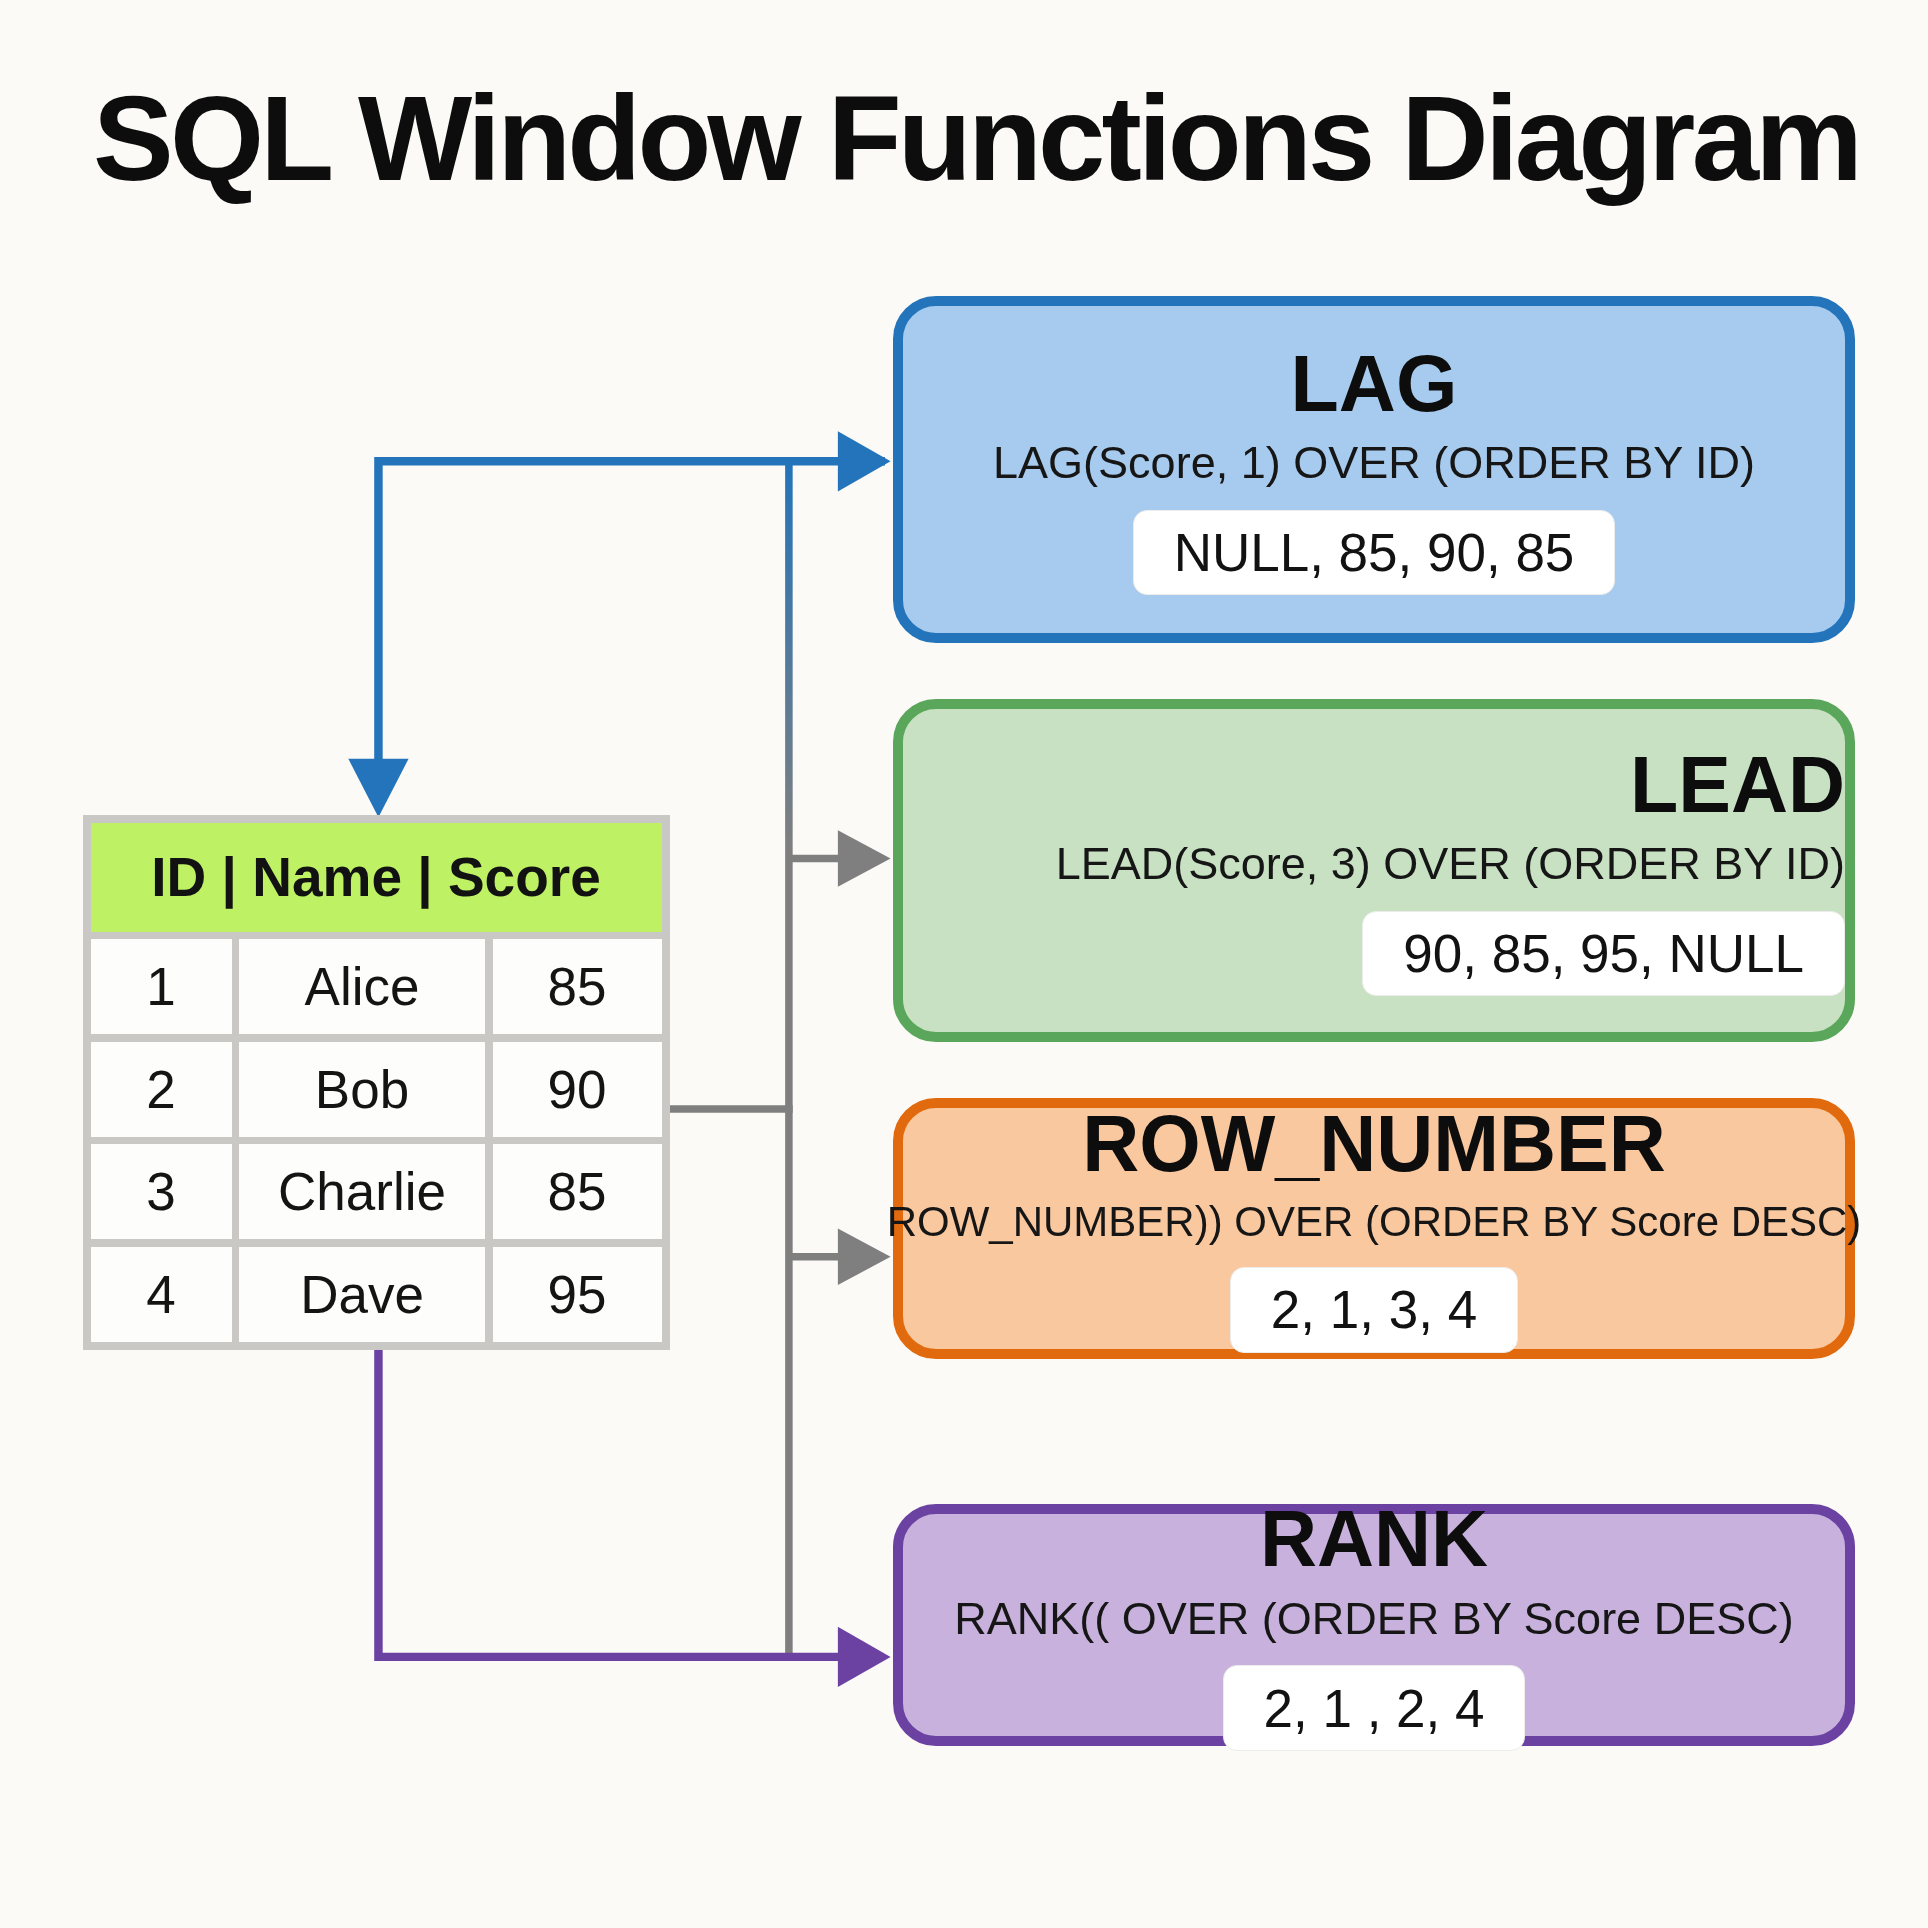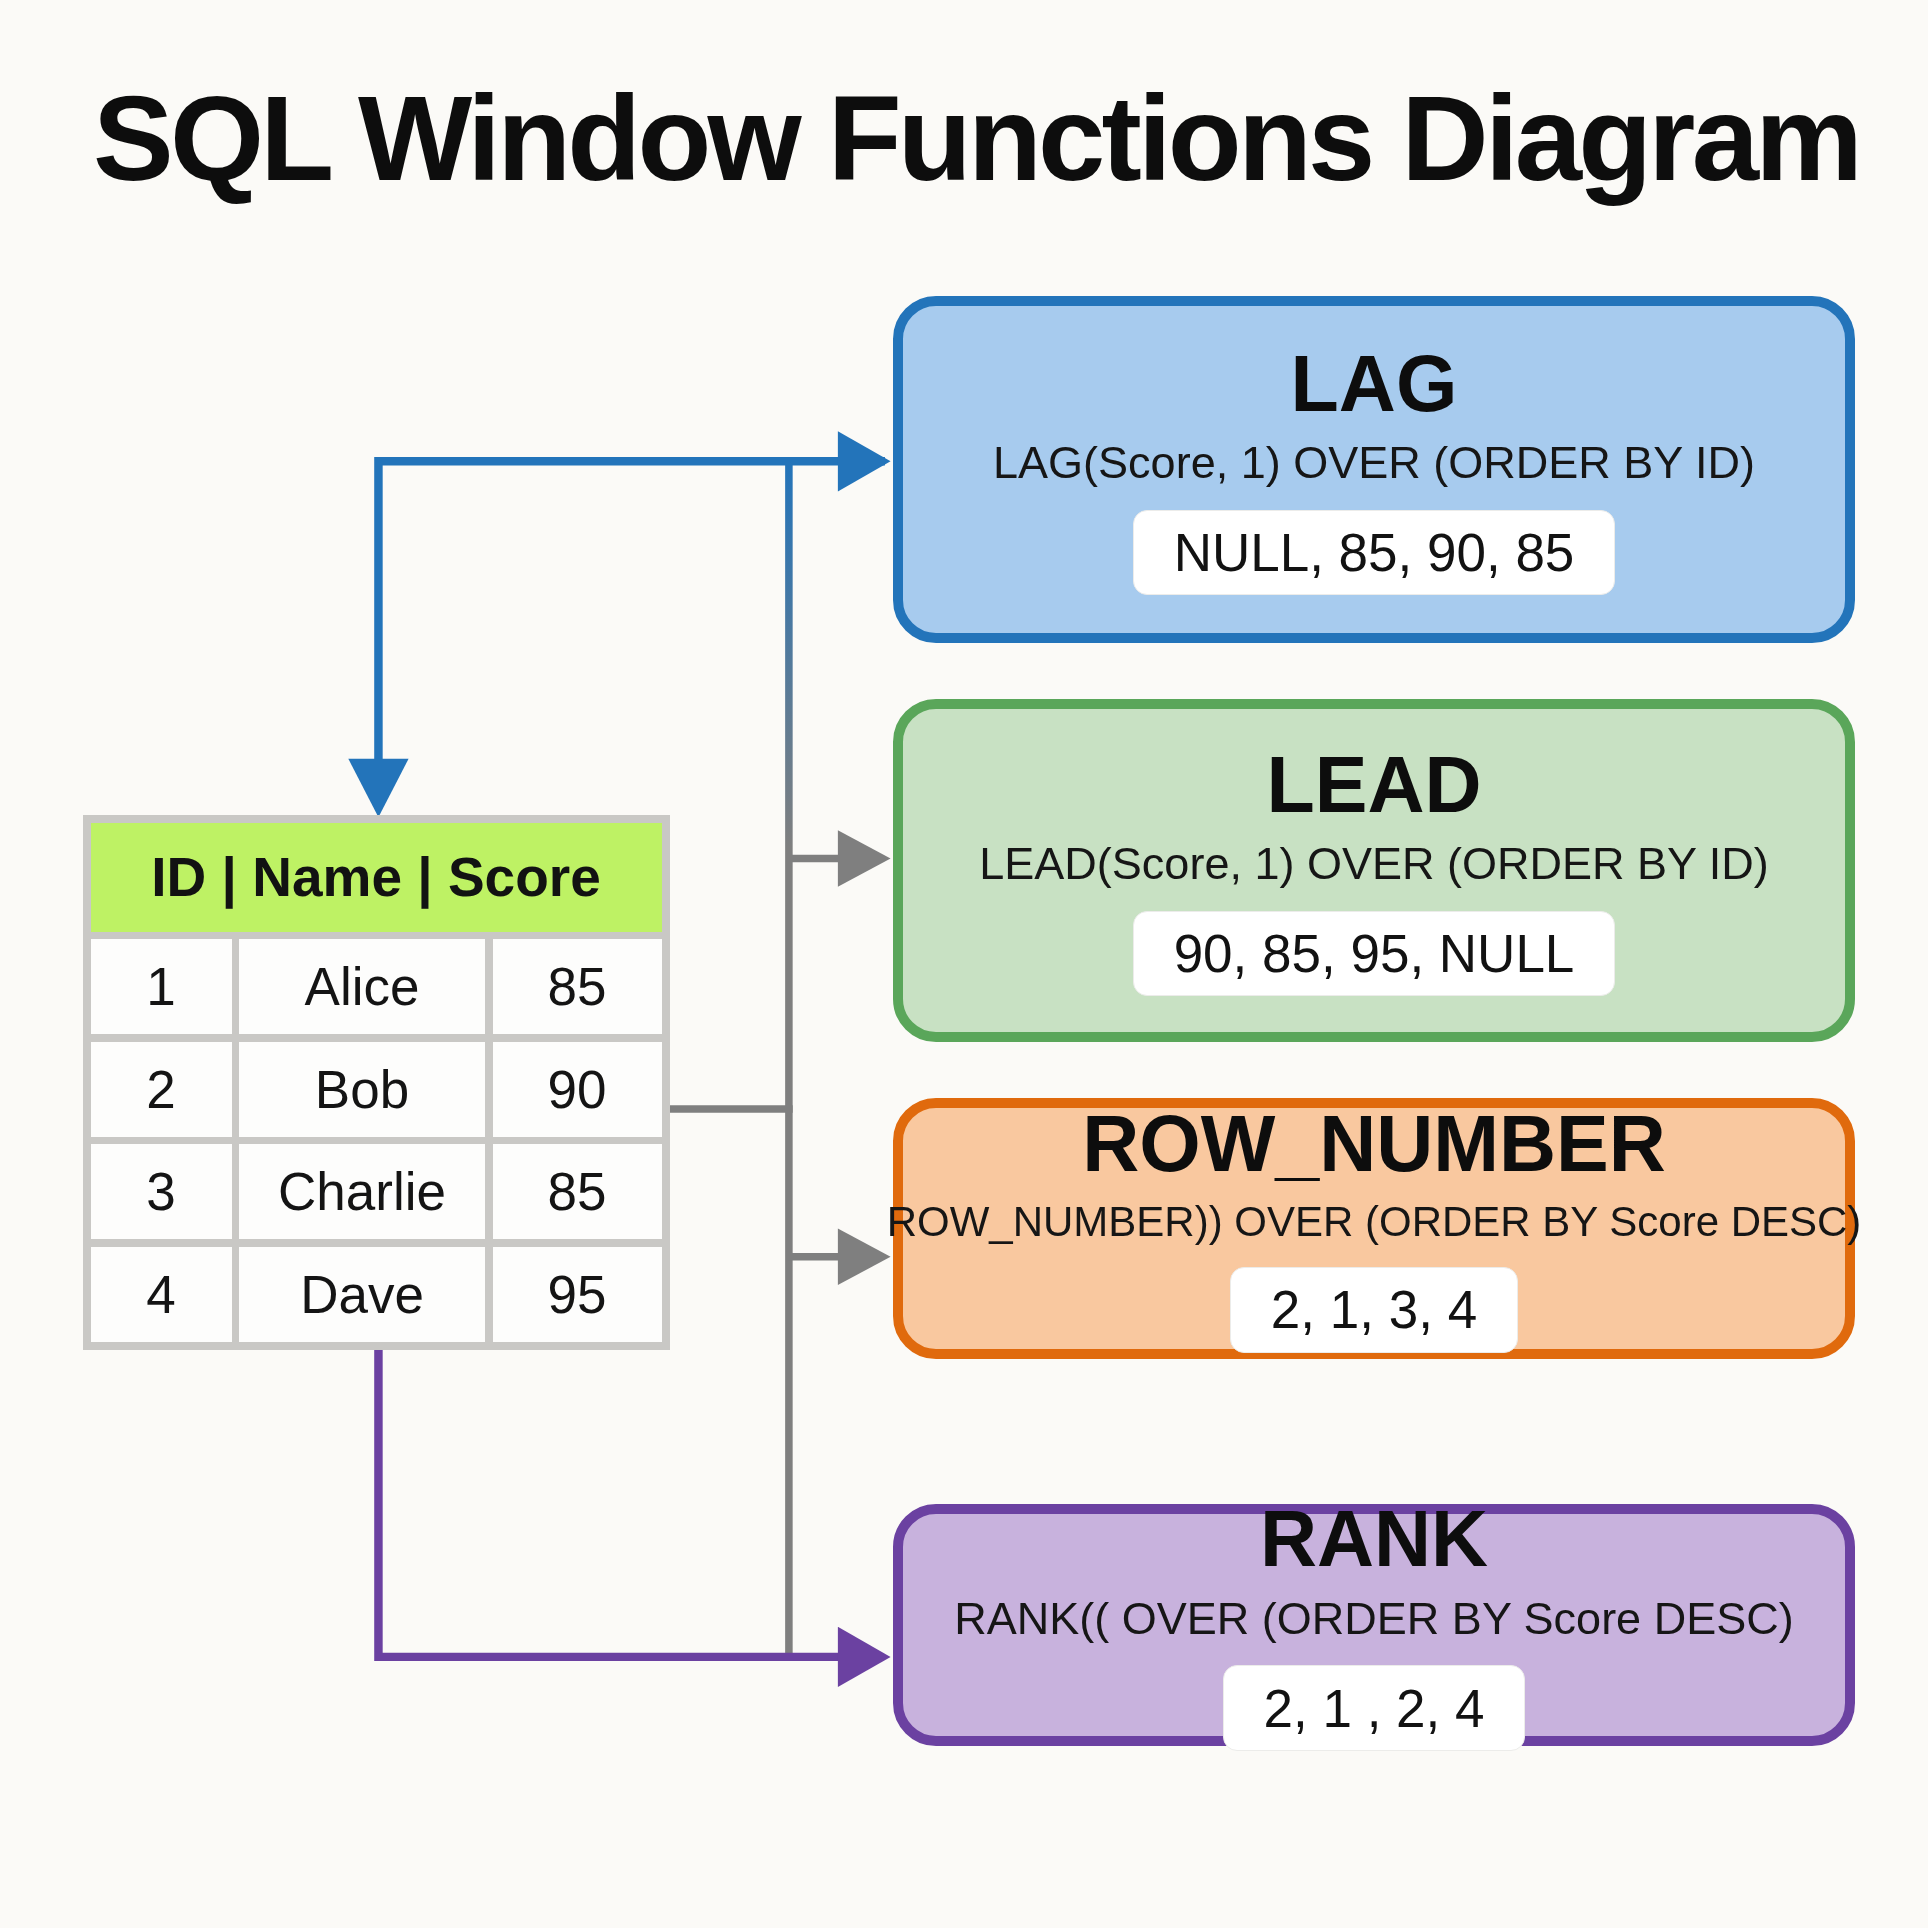--- a/index.html
+++ b/index.html
@@ -46,21 +46,21 @@
   
   .fbox {
     position: absolute; left: 893px; width: 962px;
     border: 10.4px solid #888; border-radius: 43px;
     box-sizing: border-box;
     display: flex; flex-direction: column;
     align-items: center; justify-content: center;
     gap: 13px;
   }
   .fbox.lag    { top: 296px;  height: 347px; }
-  .fbox.lead   { top: 699px;  height: 343px; }
+  .fbox.lead   { top: 699px;  height: 343px; align-items: flex-end; }
   .fbox.rownum { top: 1098px; height: 261px; }
   .fbox.rank   { top: 1504px; height: 242px; }
 
   .ftitle { font-size: 79px; font-weight: 700; color: #0d0d0d; line-height: 1.02; }
   .fexpr  { font-size: 45px; color: #161616; line-height: 1.15; white-space: nowrap; }
   .fbox.rownum .fexpr { font-size: 42px; }
   .fresult {
     background: #ffffff; border: 1.9px solid #ececea;
     border-radius: 14px; padding: 11.3px 40px; margin-top: 8px;
     font-size: 53px; color: #121212; white-space: pre;
@@ -120,21 +120,21 @@
   </div>
 
   <div class="fbox lag" style="background-color: rgb(167, 203, 238); border-color: rgb(35, 116, 186);">
     <div class="ftitle">LAG</div>
     <div class="fexpr">LAG(Score, 1) OVER (ORDER BY ID)</div>
     <div class="fresult">NULL, 85, 90, 85</div>
   </div>
 
   <div class="fbox lead" style="background-color: rgb(200, 225, 195); border-color: rgb(90, 166, 90);">
     <div class="ftitle">LEAD</div>
-    <div class="fexpr">LEAD(Score, 1) OVER (ORDER BY ID)</div>
+    <div class="fexpr">LEAD(Score, 3) OVER (ORDER BY ID)</div>
     <div class="fresult">90, 85, 95, NULL</div>
   </div>
 
   <div class="fbox rownum" style="background-color: rgb(249, 200, 159); border-color: rgb(224, 106, 13);">
     <div class="ftitle">ROW_NUMBER</div>
     <div class="fexpr">ROW_NUMBER)) OVER (ORDER BY Score DESC)</div>
     <div class="fresult">2, 1, 3, 4</div>
   </div>
 
   <div class="fbox rank" style="background-color: rgb(200, 178, 221); border-color: rgb(107, 65, 161);">

